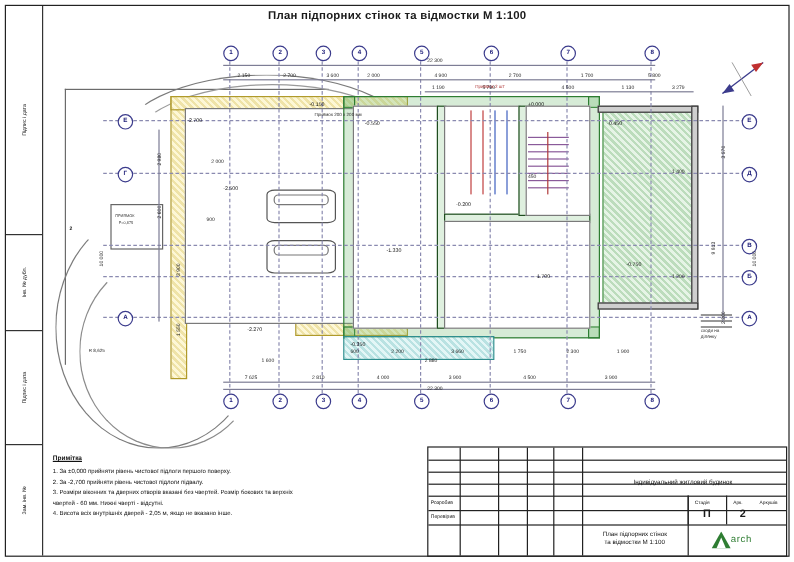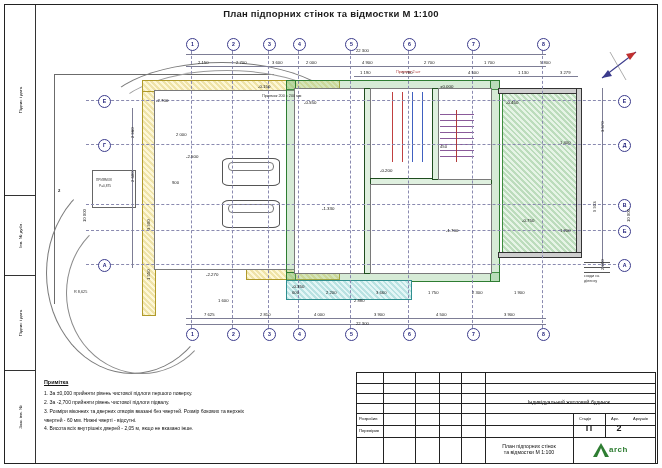--- a/index.html
+++ b/index.html
@@ -83,21 +83,21 @@
   .notes h4{margin:0 0 4px 0;font-size:5.4px;font-weight:bold;text-decoration:underline;}
   .notes div{margin-bottom:1px;}
 
   
   .stamp{position:absolute;left:356px;top:372px;width:298px;height:90px;border:1px solid #222;}
   .stamp .r{position:absolute;left:0;right:0;border-bottom:1px solid #222;}
   .stamp .c{position:absolute;top:0;bottom:0;border-right:1px solid #222;}
   .st-lbl{position:absolute;font-size:4.2px;color:#111;}
   .st-txt{position:absolute;font-size:5px;color:#111;text-align:center;}
   .st-big{position:absolute;font-size:9px;font-weight:bold;text-align:center;}
-  .logo-text{position:absolute;font-size:8px;font-weight:bold;color:#2e7d32;letter-spacing:.5px;}
+  .logo-text{position:absolute;font-size:8px;font-weight:normal;color:#2e7d32;letter-spacing:.5px;}
 </style>
 </head>
 <body>
 
 <div class="sheet">
 
   <div class="frame"></div>
 
   <div class="plan-title">План підпорних стінок та відмостки  М 1:100</div>
 

